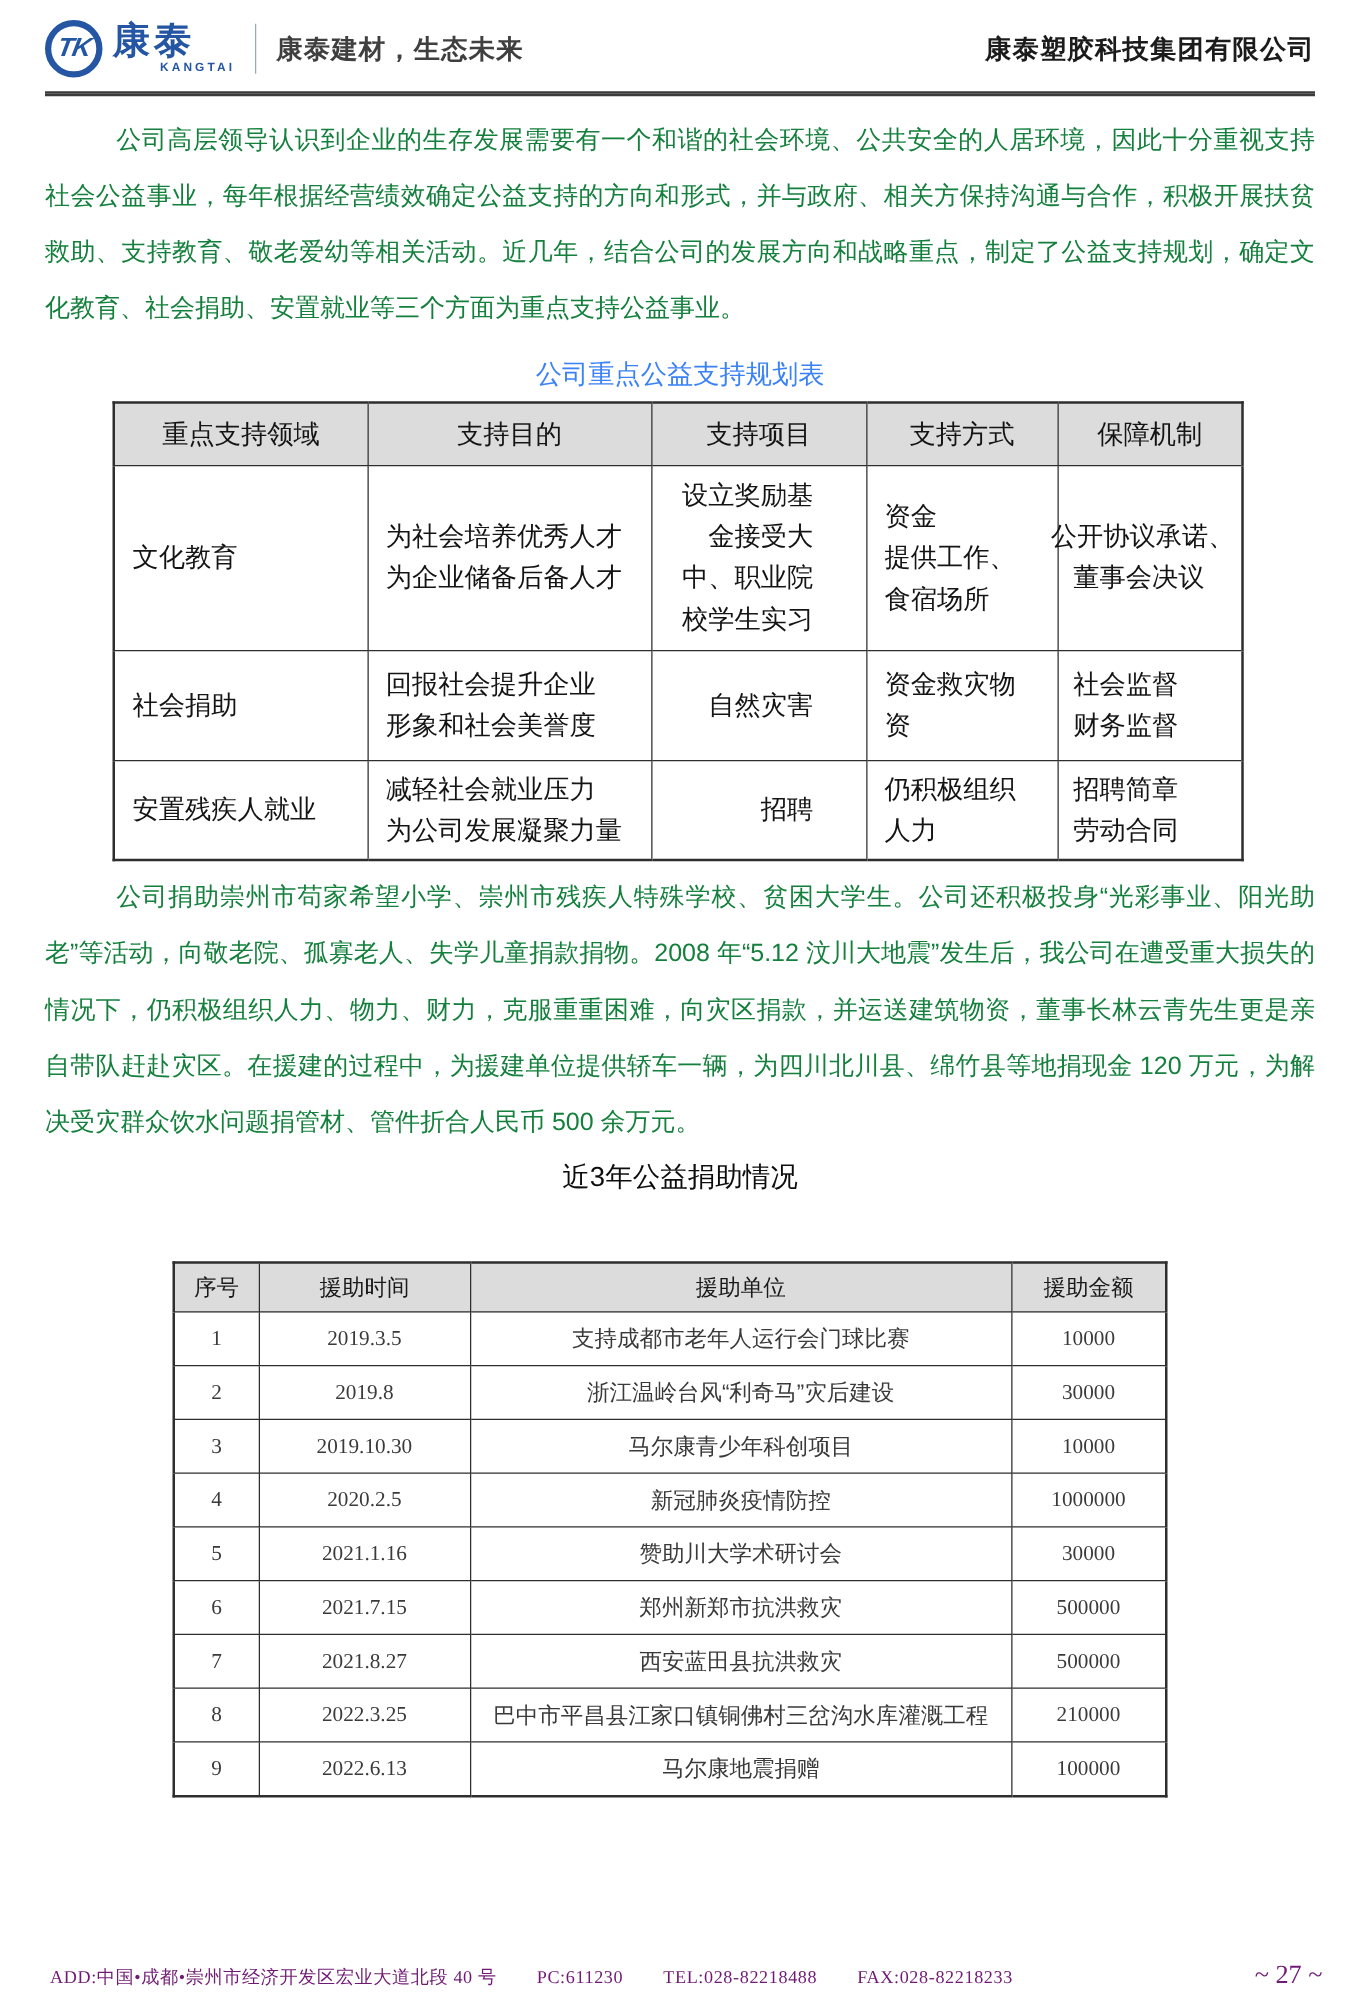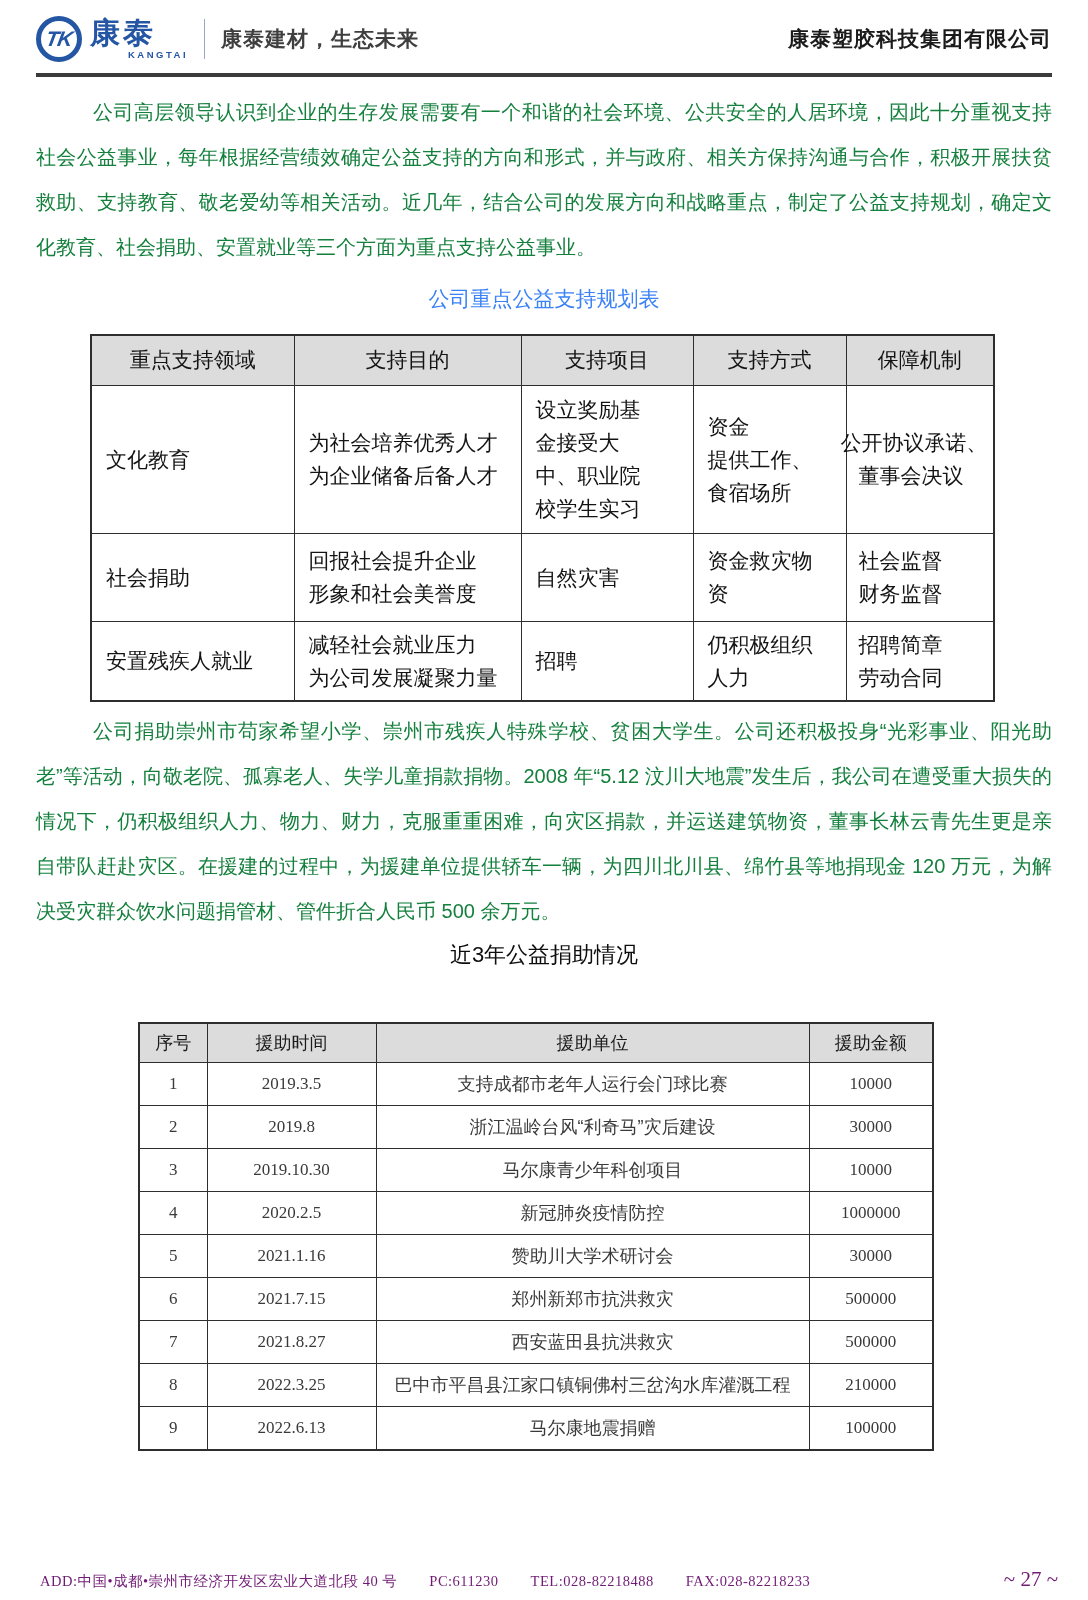--- a/index.html
+++ b/index.html
@@ -27,34 +27,34 @@
     border-top:2px solid #3b3b3b; border-bottom:2px solid #3b3b3b; }
   
   .para {
     margin:13px 36px 0 36px; font-size:20px; line-height:45px;
     text-align:justify; text-indent:57px; color:#15803d;
   }
   .para2 { margin-top:7px; }
   
   .tbl-title1 { margin-top:15px; text-align:center; font-size:21px; color:#3b82f6; }
   table { border-collapse:collapse; table-layout:fixed; }
-  .plan-table { width:903px; margin:21px 0 0 90px; }
+  .plan-table { width:903px; margin:8px 0 0 90px; }
   .plan-table th, .plan-table td { border:1px solid #2e2e2e; font-weight:normal; }
   .plan-table tr.outline th { border-top:2px solid #2e2e2e; }
   .plan-table th:first-child, .plan-table td:first-child { border-left:2px solid #2e2e2e; }
   .plan-table th:last-child, .plan-table td:last-child { border-right:2px solid #2e2e2e; }
   .plan-table tr:last-child td { border-bottom:2px solid #2e2e2e; }
   .plan-table th {
     background:#dcdcdc; height:50px; font-size:21px; text-align:center; color:#141414;
   }
   .plan-table td {
     font-size:21px; line-height:33px; vertical-align:middle;
     padding:6px 8px 6px 14px; color:#141414;
   }
-  .plan-table td.c-project { padding-right:42px; }
+  .plan-table td.c-project { padding-right:42px;text-align:right; }
   .plan-table td.c-method  { padding-right:28px; }
   .plan-table td.c-guar    { padding-left:12px; padding-right:4px; }
   .ml { white-space:pre-line; }
   .overflow-first { text-indent:-18px; white-space:pre-line; }
   .r1 td { height:148px; } .r2 td { height:88px; } .r3 td { height:76px; }
   
   .tbl-title2 { margin-top:6px; text-align:center; font-size:22px; font-weight:normal; color:#0d0d0d; }
   .don-table { width:794px; margin:52px 0 0 138px; }
   .don-table th, .don-table td { border:1px solid #2e2e2e; }
   .don-table th:first-child, .don-table td:first-child { border-left:2px solid #2e2e2e; }

